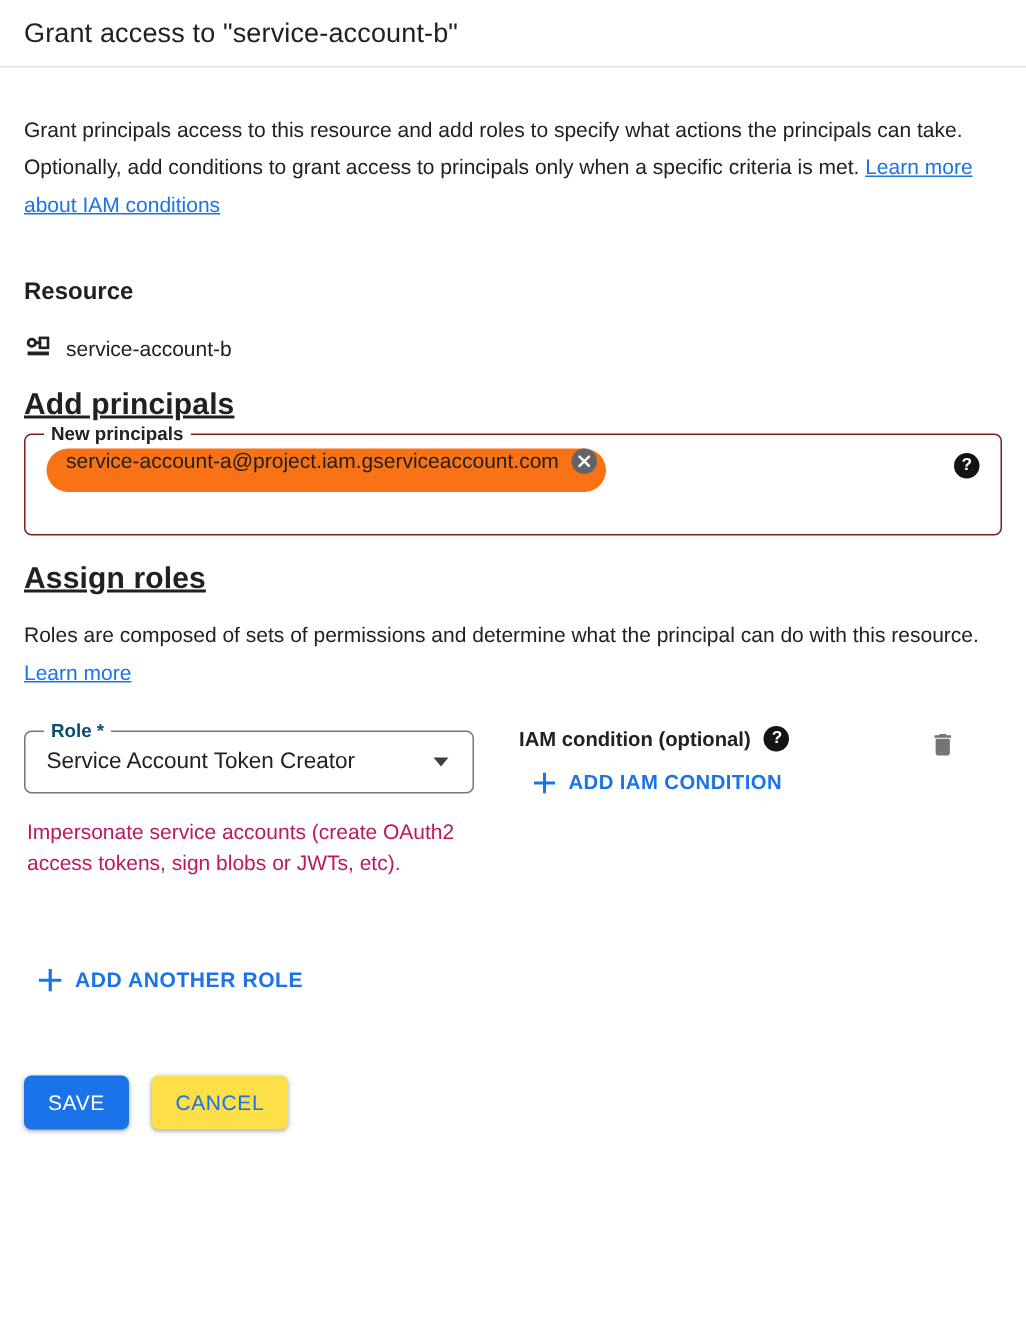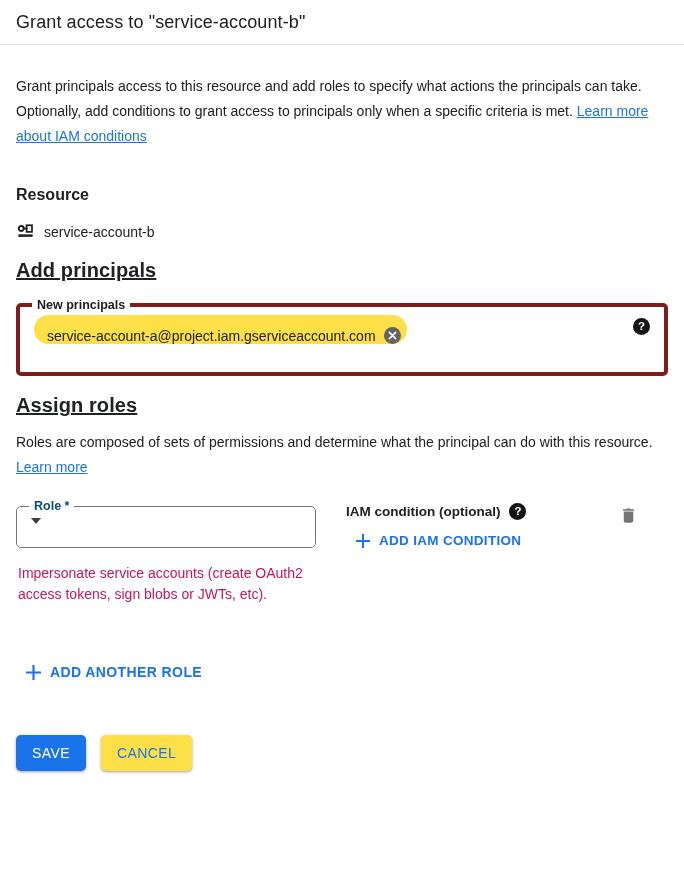--- a/index.html
+++ b/index.html
@@ -35,34 +35,34 @@
     display: flex; align-items: center; gap: 9px;
     margin-top: 18px; font-size: 14px;
   }
 
   .big-heading {
     font-size: 20px; font-weight: 700; margin: 18px 0 0; letter-spacing: .1px; text-decoration: underline;
   }
   .after-heading { margin-top: 13px; max-width: 652px; }
 
   fieldset.outlined {
-    border: 4px solid #7f1d1d; border-radius: 5px;
-    margin: 16px 0 0; padding: 0 12px 8px;
+    border: 1px solid #7f1d1d; border-radius: 5px;
+    margin: 0 0 0; padding: 0 12px 8px;
   }
   fieldset.outlined legend {
     font-size: 12.5px; font-weight: 700; color: #202124;
     padding: 0 5px; margin-left: 0;
   }
   .principals-inner {
     display: flex; align-items: flex-start; justify-content: space-between;
     padding: 3px 2px 0 2px; min-height: 52px;
   }
   .chip {
-    display: inline-flex; align-items: flex-end; gap: 8px;
-    background: #fde047; border-radius: 15px;
+    display: inline-flex; align-items: flex-start; gap: 8px;
+    background: #f97316; border-radius: 15px;
     padding: 0 6px 0 13px; height: 29px;
     font-size: 14px; color: #202124; max-width: 560px;
   }
   .chip-label { white-space: nowrap; }
   .chip-close {
     width: 17px; height: 17px; border-radius: 50%;
     background: #646464; border: none; padding: 0; cursor: pointer;
     display: inline-flex; align-items: center; justify-content: center;
     flex: none;
   }
@@ -181,20 +181,21 @@
 
     <p class="body-text after-heading"><span>Roles are composed of sets of permissions and determine what the principal can do with this resource.</span>
       <a class="link">Learn more</a></p>
 
     <div class="role-row">
 
       <div class="role-col">
         <fieldset class="role-field">
           <legend>Role *</legend>
           <div class="role-value-row">
+            <span>Service Account Token Creator</span>
             <span class="caret-down"></span>
           </div>
         </fieldset>
         <p class="role-desc">Impersonate service accounts (create OAuth2 access tokens, sign blobs or JWTs, etc).</p>
       </div>
 
       <div class="cond-col">
         <div class="cond-label-row">
           <span>IAM condition (optional)</span>
           <span class="help-icon">?</span>

